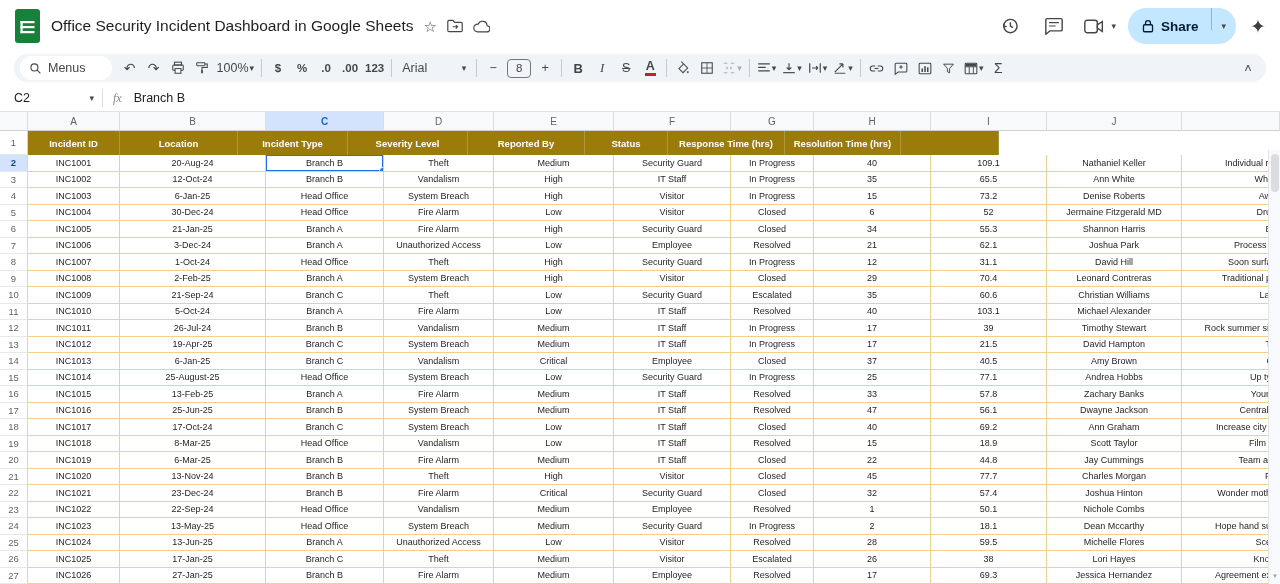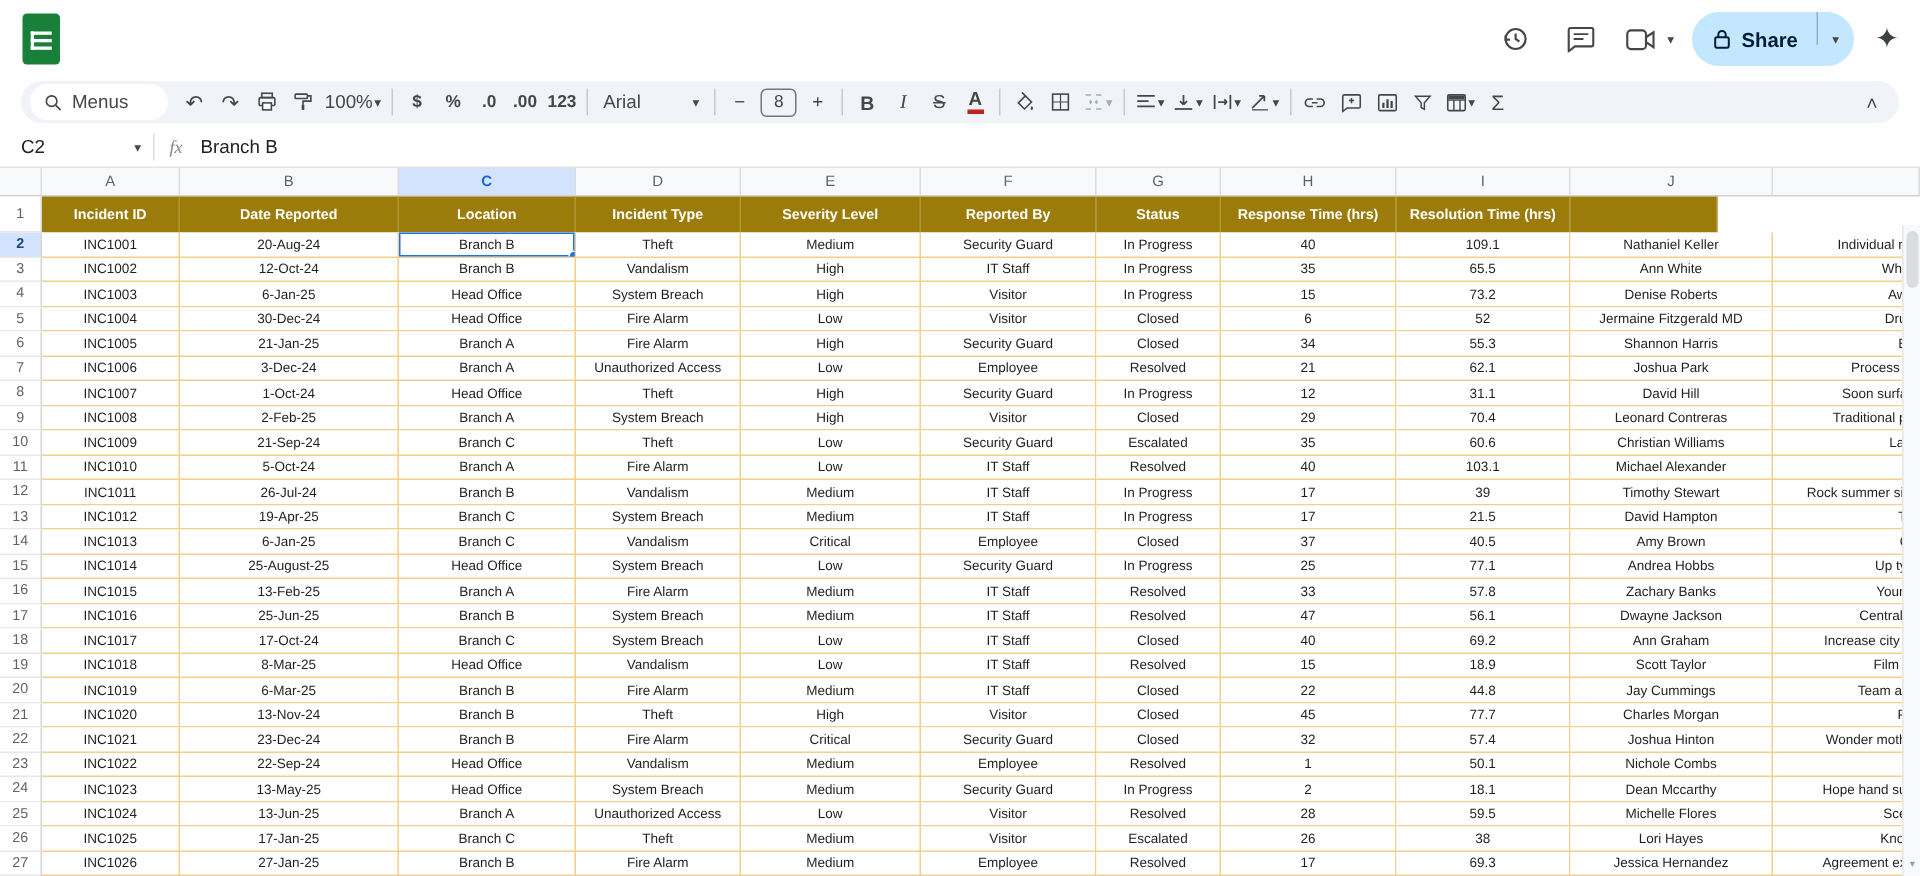--- a/index.html
+++ b/index.html
@@ -104,20 +104,33 @@
 
 <div class="topbar">
   <svg class="logo" viewBox="0 0 27 36">
     <rect x="1" y="1" width="25" height="34" rx="3" fill="#188038"></rect>
     <rect x="6.5" y="13" width="14" height="2.2" fill="#fff"></rect>
     <rect x="6.5" y="18" width="14" height="2.2" fill="#fff"></rect>
     <rect x="6.5" y="23" width="14" height="2.2" fill="#fff"></rect>
     <rect x="6.5" y="13" width="2.2" height="12.2" fill="#fff"></rect>
   </svg>
   <div class="title-block">
+    <div class="title-row">
+      <span class="doc-title">Office Security Incident Dashboard in Google Sheets</span>
+      <span class="title-icons">
+        <span class="star-glyph">☆</span>
+        <svg width="16" height="14" viewBox="0 0 20 16">
+          <path d="M1 2.5C1 1.7 1.7 1 2.5 1h5l2 2.5h8c.8 0 1.5.7 1.5 1.5v8.5c0 .8-.7 1.5-1.5 1.5h-15C1.7 15 1 14.3 1 13.5z" fill="none" stroke="#444746" stroke-width="1.5"></path>
+          <path d="M7 9h6M11 6.8 13.2 9 11 11.2" fill="none" stroke="#444746" stroke-width="1.4"></path>
+        </svg>
+        <svg width="17" height="13" viewBox="0 0 22 16">
+          <path d="M6 15a5 5 0 1 1 .7-9.95A6 6 0 0 1 18.3 7 4 4 0 0 1 17.5 15z" fill="none" stroke="#444746" stroke-width="1.5"></path>
+        </svg>
+      </span>
+    </div>
   </div>
   <div class="topbar-right">
     <button class="icon-btn tb-icon">
       <svg width="20" height="20" viewBox="0 0 24 24">
           <circle cx="12.5" cy="12" r="8" fill="none" stroke="#444746" stroke-width="1.7"></circle>
           <path d="M12.5 7.5V12l3 2" fill="none" stroke="#444746" stroke-width="1.7"></path>
           <path d="M4.5 9v3.5H8" fill="none" stroke="#444746" stroke-width="1.7"></path>
         </svg>
     </button>
     <button class="icon-btn tb-icon">
@@ -311,21 +324,20 @@
       <div class="col-letter" style="width: 117px;">F</div>
       <div class="col-letter" style="width: 83px;">G</div>
       <div class="col-letter" style="width: 117px;">H</div>
       <div class="col-letter" style="width: 116px;">I</div>
       <div class="col-letter" style="width: 135px;">J</div>
       <div class="col-letter" style="width: 98px;"></div>
     </div>
   <div class="hdr-row" id="header-row">
       <div class="rowhdr" style="width: 28px;">1</div>
       <div class="hdr-cell" style="width: 92px;">Incident ID</div>
-      <div class="hdr-cell" style="width: 146px;">Date Reported</div>
       <div class="hdr-cell" style="width: 118px;">Location</div>
       <div class="hdr-cell" style="width: 110px;">Incident Type</div>
       <div class="hdr-cell" style="width: 120px;">Severity Level</div>
       <div class="hdr-cell" style="width: 117px;">Reported By</div>
       <div class="hdr-cell" style="width: 83px;">Status</div>
       <div class="hdr-cell" style="width: 117px;">Response Time (hrs)</div>
       <div class="hdr-cell" style="width: 116px;">Resolution Time (hrs)</div>
       <div class="hdr-cell" style="width: 98px;"></div>
     </div>
   <div id="rows-container">

